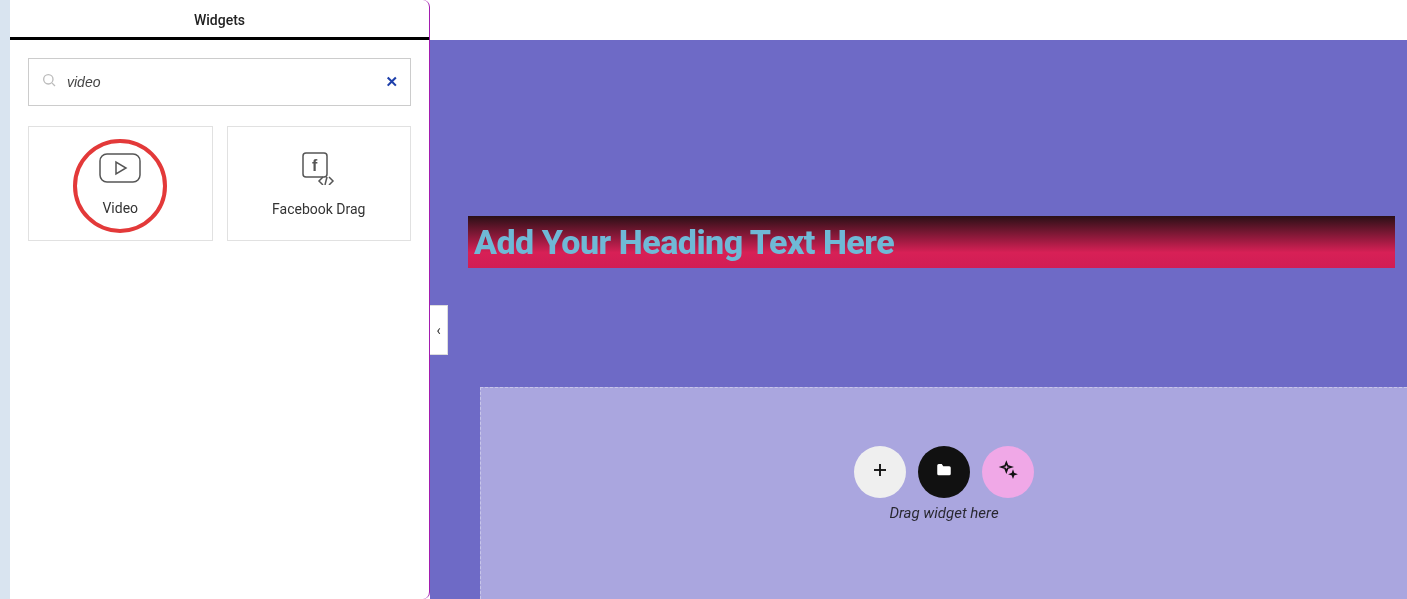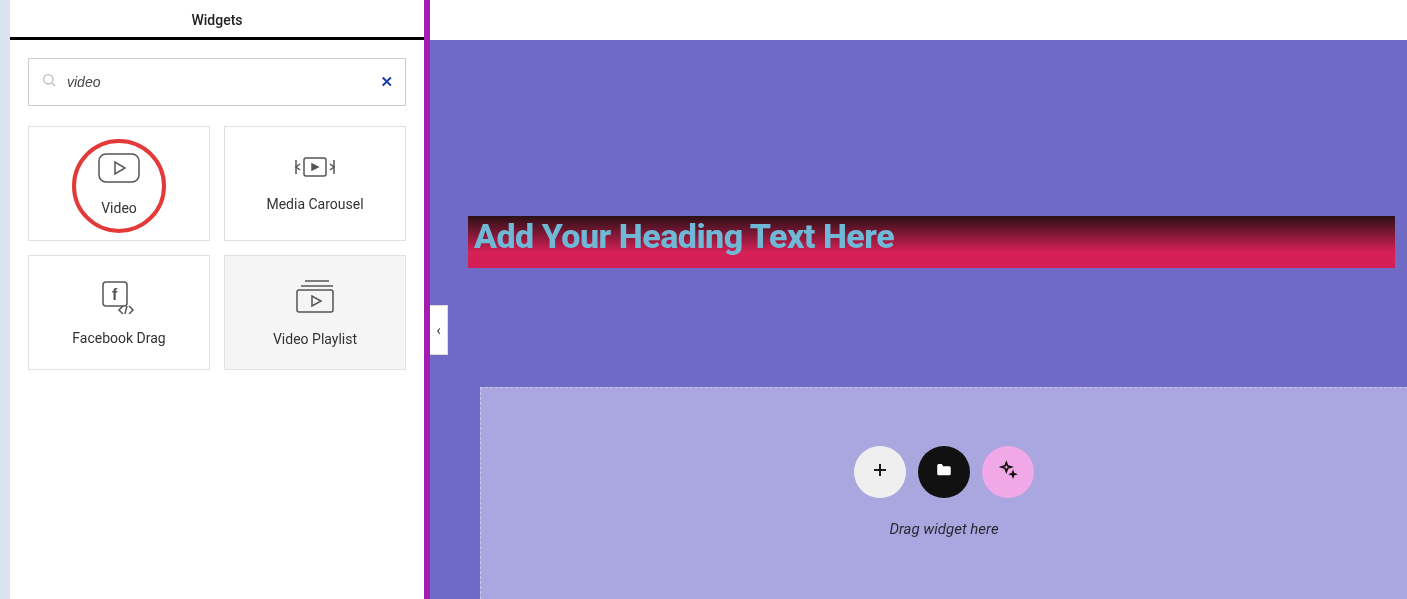--- a/index.html
+++ b/index.html
@@ -15,21 +15,22 @@
     position: absolute;
     left: 0; top: 0; bottom: 0;
     width: 10px;
     background: #d9e4f0;
   }
   .sidebar {
     position: absolute;
     left: 10px; top: 0; bottom: 0;
     width: 420px;
     background: #fff;
-    border-right: 6px solid #a21caf;
+    border-right: 1px solid #a21caf;
+    border-radius: 7px;
   }
   .tabs {
     display: flex;
     height: 40px;
     border-bottom: 1px solid #e6e6e6;
   }
   .tab {
     flex: 1;
     display: flex;
     align-items: center;
@@ -118,21 +119,21 @@
     background: #6e6ac6;
   }
   
   .heading-bar {
     position: absolute;
     left: 38px; right: 12px;
     top: 206px;
     height: 52px;
     background: linear-gradient(to bottom, #2a1016 0%, #d72056 70%, #d11d55 100%);
     display: flex;
-    align-items: flex-start;
+    align-items: center;
     padding-left: 6px;
   }
   .heading-text {
     color: #6fb9d6;
     font-size: 34px;
     font-weight: 800;
     letter-spacing: -0.5px;
   }
   
   .dropzone {
@@ -140,21 +141,21 @@
     left: 50px; right: 0;
     top: 377px; bottom: 0;
     border: 1.5px dashed #c8c6e8;
     border-right: none;
     border-bottom: none;
     background: #aaa6df;
     display: flex;
     flex-direction: column;
     align-items: center;
     padding-top: 58px;
-    gap: 22px;
+    gap: 6px;
   }
   .dz-buttons { display: flex; gap: 12px; }
   .dz-btn {
     width: 52px; height: 52px;
     border-radius: 50%;
     display: flex;
     align-items: center;
     justify-content: center;
     cursor: pointer;
     font-size: 20px;
@@ -211,58 +212,34 @@
         <span class="wicon">
           <svg width="44" height="32" viewBox="0 0 44 32" fill="none" stroke="currentColor" stroke-width="1.5">
             <rect x="2" y="2" width="40" height="28" rx="7"></rect>
             <polygon points="18,10 18,22 28,16" fill="none"></polygon>
           </svg>
         </span>
         <span class="wlabel">Video</span>
         <span class="red-circle"></span>
       </div>
 
-      <div class="widget-card">
-        <span class="wicon">
-          <svg width="50" height="24" viewBox="0 0 50 24" fill="none" stroke="currentColor" stroke-width="1.5">
-            <rect x="14" y="2" width="22" height="18" rx="2"></rect>
-            <polygon points="22,8 22,14 28,11" fill="currentColor"></polygon>
-            <line x1="6" y1="4" x2="6" y2="18"></line>
-            <line x1="44" y1="4" x2="44" y2="18"></line>
-            <polyline points="10,8 6,11 10,14" fill="none"></polyline>
-            <polyline points="40,8 44,11 40,14" fill="none"></polyline>
-          </svg>
-        </span>
-        <span class="wlabel">Media Carousel</span>
-      </div>
 
       <div class="widget-card">
         <span class="wicon">
           <svg width="44" height="34" viewBox="0 0 44 34" fill="none" stroke="currentColor" stroke-width="1.5">
             <rect x="6" y="2" width="24" height="24" rx="3"></rect>
             <text x="15" y="20" font-size="16" font-family="Arial" fill="#555" stroke="none" font-weight="bold">f</text>
             <polyline points="26,26 22,30 26,34" fill="none"></polyline>
             <polyline points="32,26 36,30 32,34" fill="none"></polyline>
             <line x1="28" y1="34" x2="30" y2="26"></line>
           </svg>
         </span>
         <span class="wlabel">Facebook Drag</span>
       </div>
 
-      <div class="widget-card hover">
-        <span class="wicon">
-          <svg width="44" height="36" viewBox="0 0 44 36" fill="none" stroke="currentColor" stroke-width="1.5">
-            <line x1="12" y1="2" x2="36" y2="2"></line>
-            <line x1="8" y1="7" x2="40" y2="7"></line>
-            <rect x="4" y="11" width="36" height="22" rx="2"></rect>
-            <polygon points="19,17 19,27 28,22" fill="none"></polygon>
-          </svg>
-        </span>
-        <span class="wlabel">Video Playlist</span>
-      </div>
     </div>
   </div>
 </aside>
 
 <div class="canvas-area">
   <div class="purple-bg"></div>
 
   <div class="heading-bar">
     <span class="heading-text">Add Your Heading Text Here</span>
   </div>

